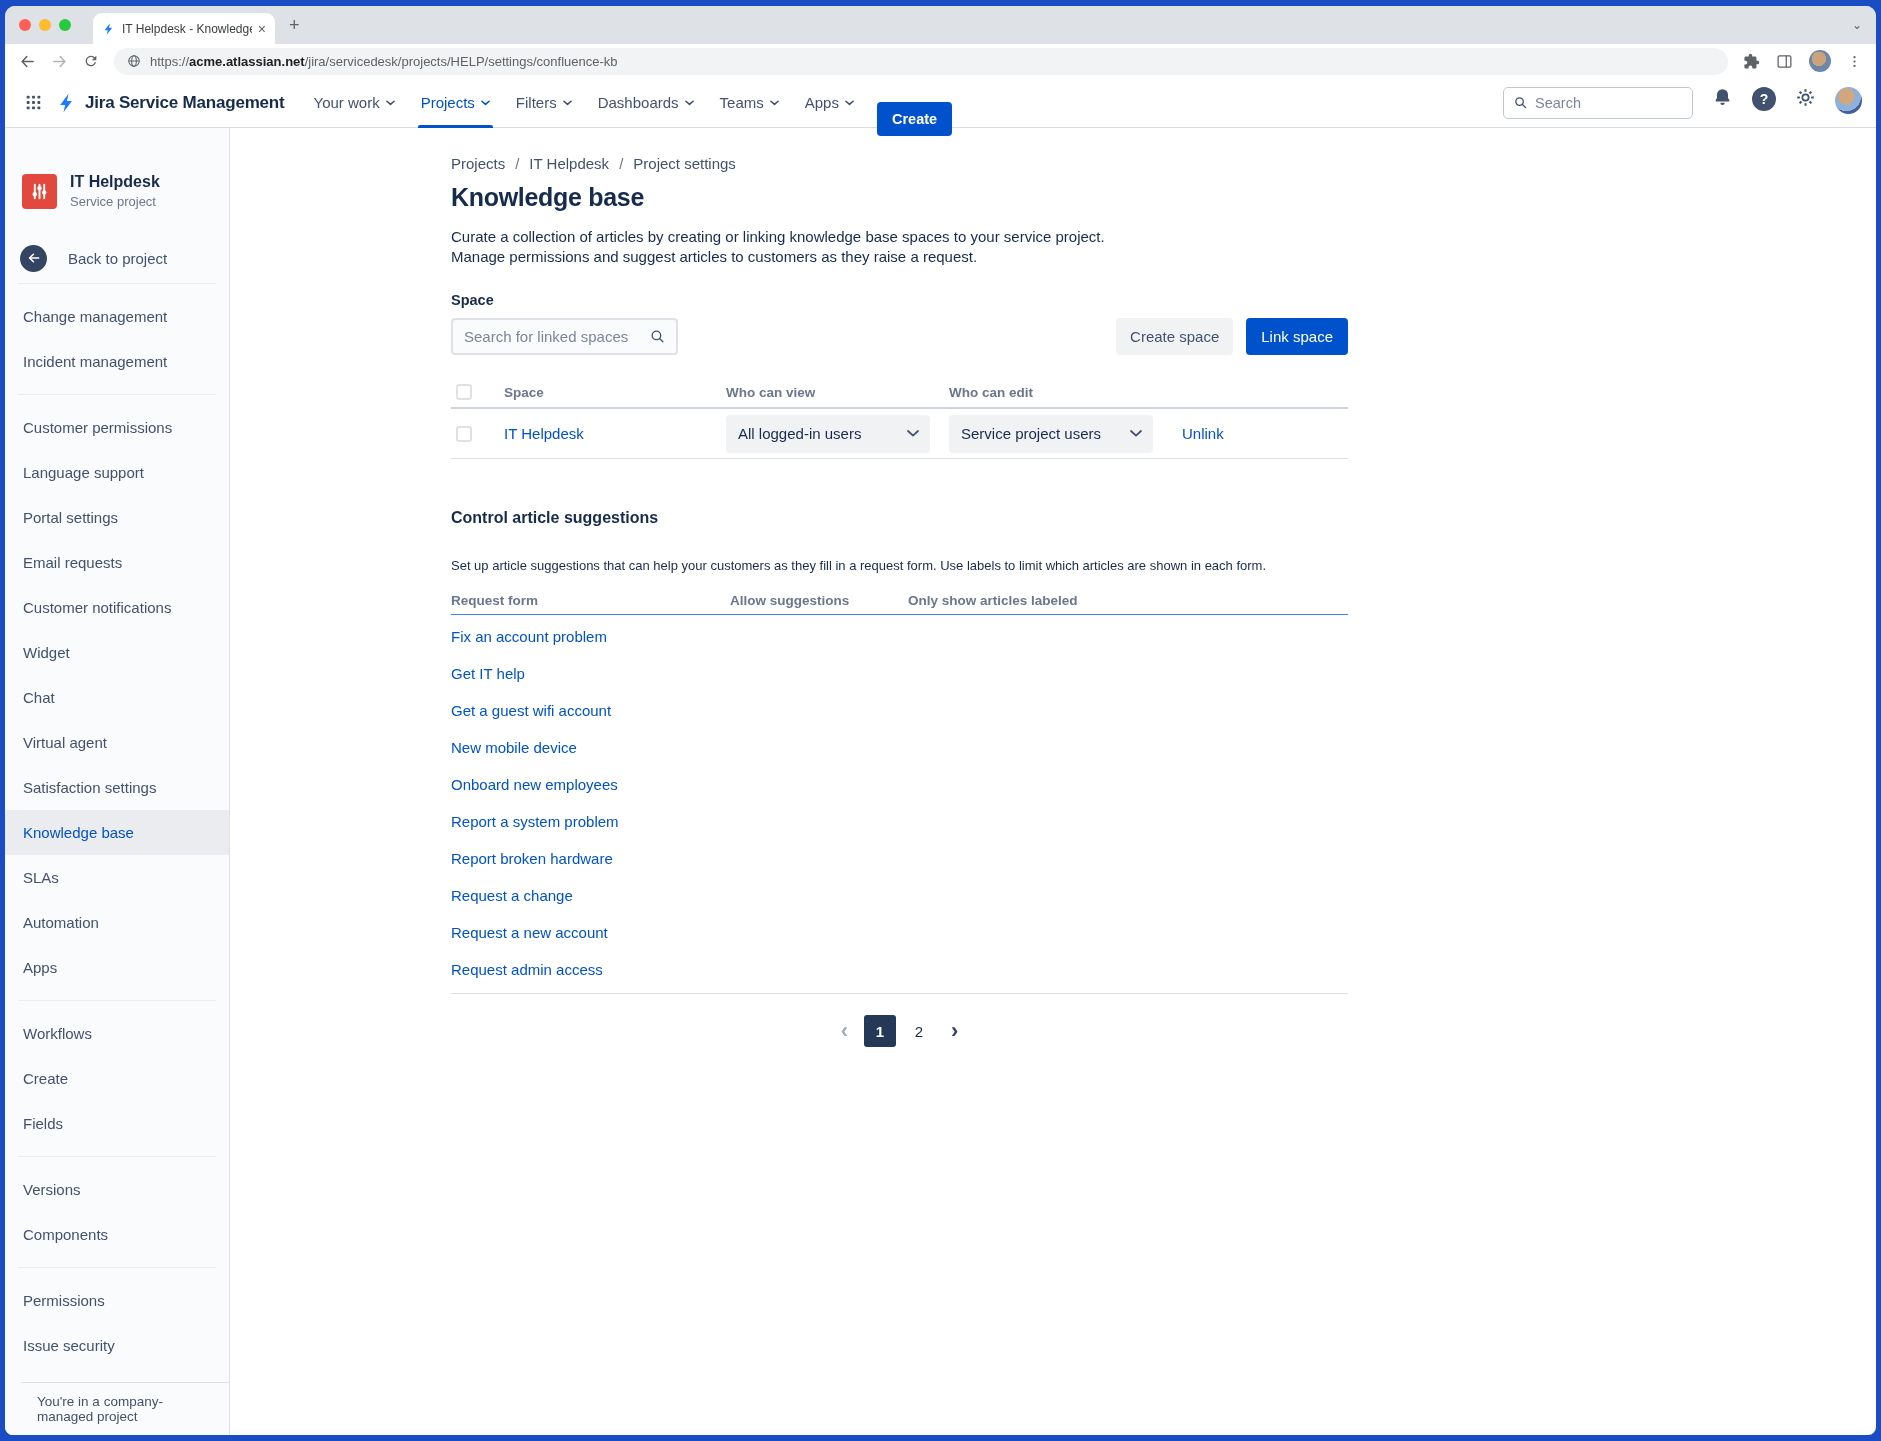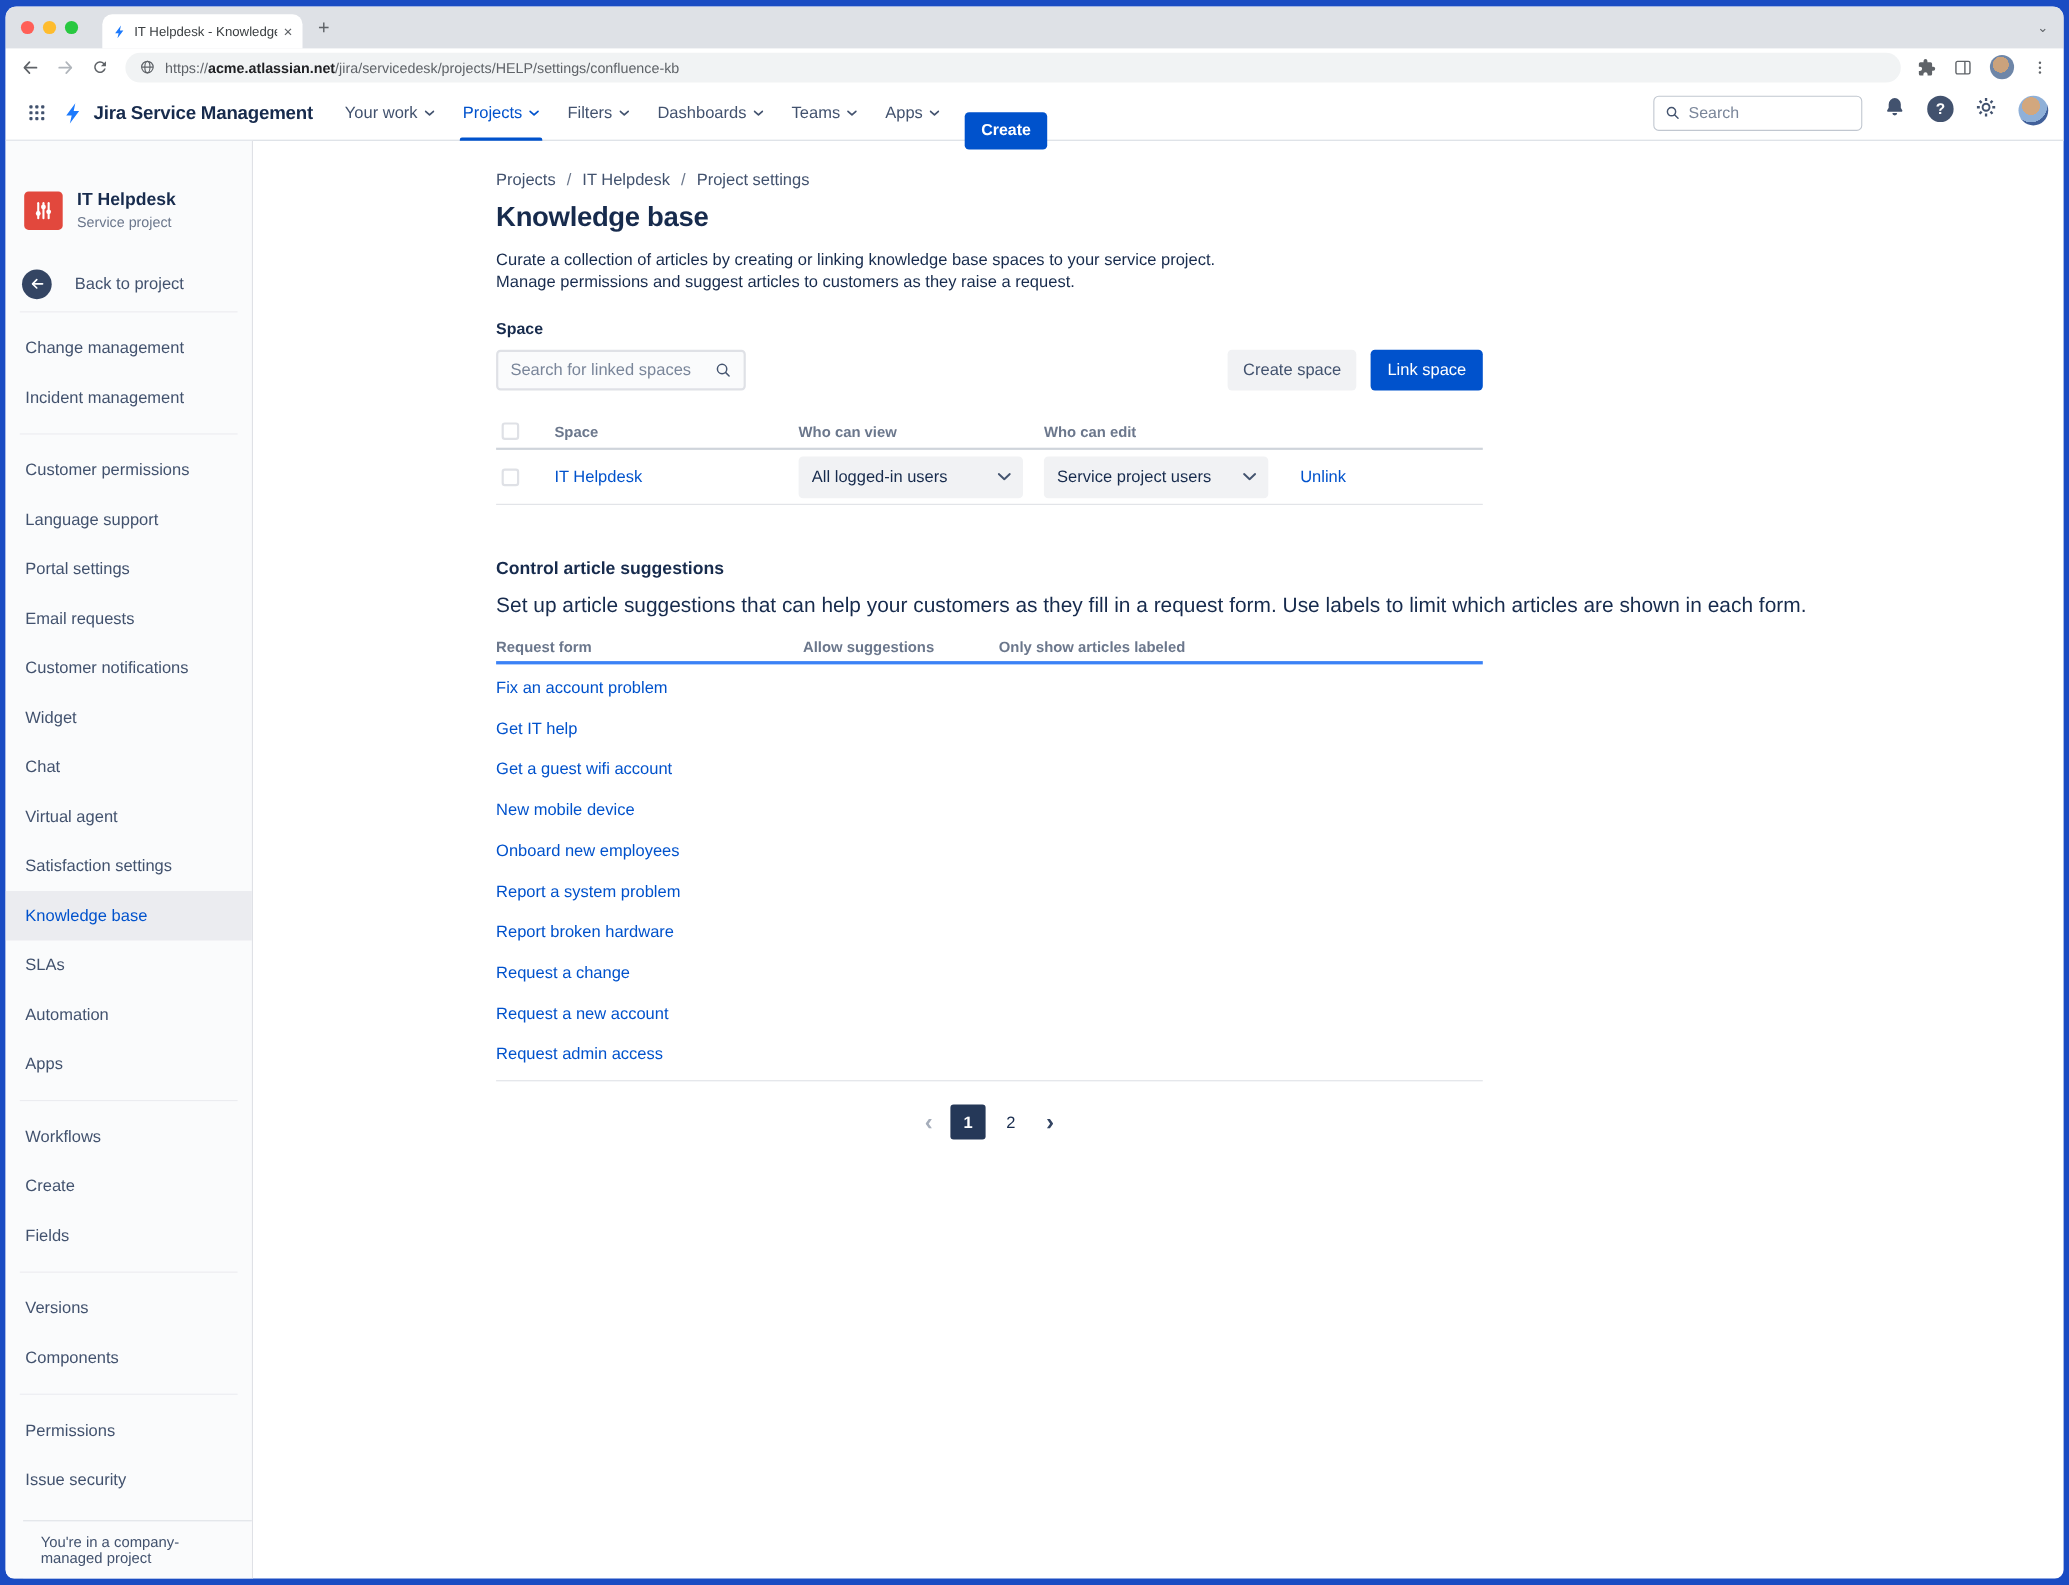--- a/index.html
+++ b/index.html
@@ -86,23 +86,23 @@
   .col-view { width:223px; }
   .col-edit { width:233px; }
   .col-action { flex:1; }
   .checkbox { width:16px; height:16px; border:2px solid #DFE1E6; border-radius:3px; background:#fff; cursor:pointer; }
   .space-link { font-size:15px; font-weight:500; color:#0052CC; cursor:pointer; }
   .dd { width:204px; height:38px; background:#F1F2F4; border-radius:4px; display:flex; align-items:center; padding:0 11px 0 12px; cursor:pointer; }
   .dd-label { flex:1; font-size:15px; color:#172B4D; white-space:nowrap; overflow:hidden; }
   .unlink { font-size:15px; color:#0052CC; cursor:pointer; }
 
   .suggest-heading { font-size:16px; font-weight:700; color:#172B4D; margin-top:50px; }
-  .suggest-desc { font-size:19px; color:#172B4D; margin-top:13px; }
+  .suggest-desc { font-size:13px; color:#172B4D; margin-top:31px; }
   .sg-table { width:897px; margin-top:13px; }
-  .sg-head { display:flex; align-items:center; height:29px; font-size:13.5px; font-weight:600; color:#6B778C; border-bottom:3px solid #3b82f6; }
+  .sg-head { display:flex; align-items:center; height:29px; font-size:13.5px; font-weight:600; color:#6B778C; border-bottom:1px solid #3b82f6; }
   .sgc-form { width:279px; }
   .sgc-allow { width:178px; }
   .sgc-label { flex:1; }
   .sg-rows { border-bottom:1px solid #DFE1E6; padding:3px 0 5px; }
   .sg-row { display:flex; align-items:center; height:37px; }
   .sg-link { font-size:15px; color:#0052CC; cursor:pointer; }
   .toggle { width:34px; height:20px; border-radius:10px; background:#1F845A; position:relative; margin-left:6px; cursor:pointer; }
   .toggle-knob { position:absolute; top:2px; right:2px; width:16px; height:16px; border-radius:50%; background:#fff; }
   .toggle-check { position:absolute; left:5px; top:2.5px; color:#fff; font-size:11px; font-weight:700; }
 

